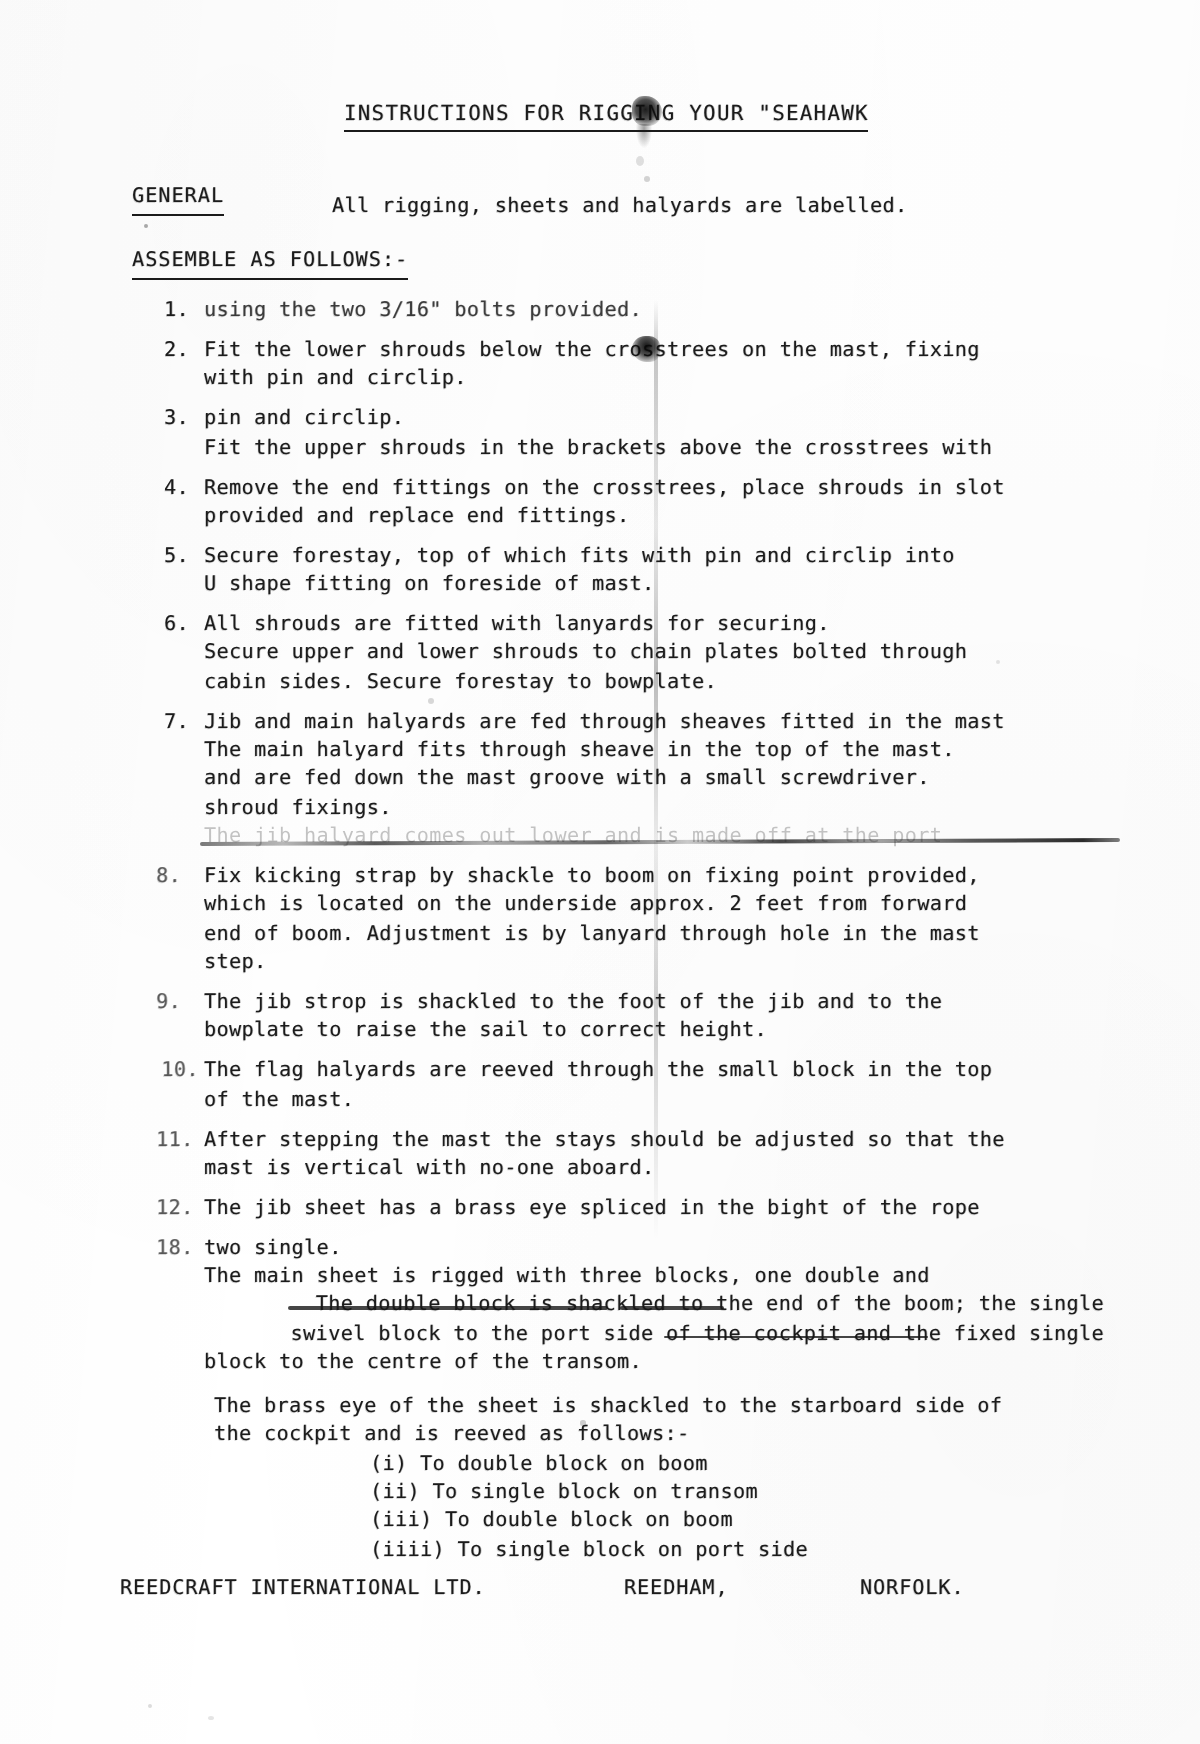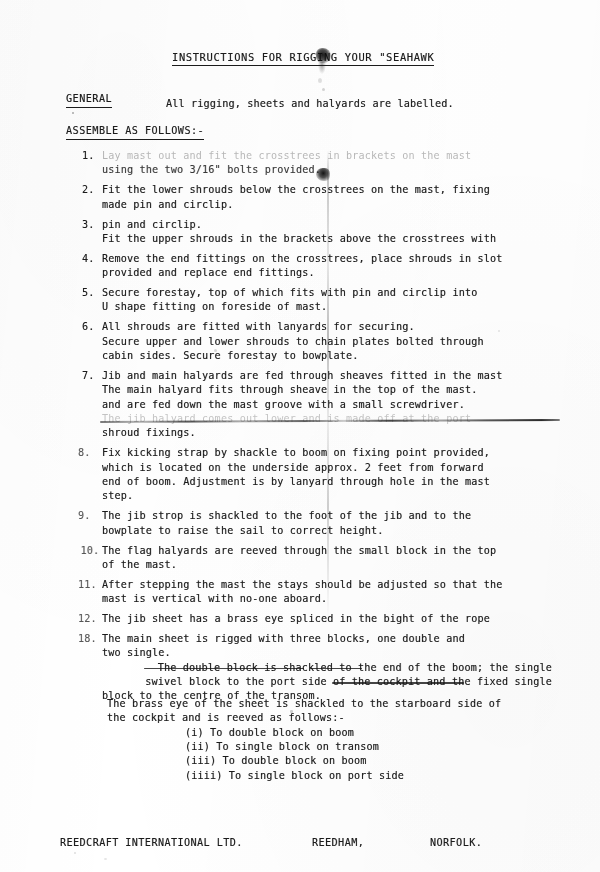--- a/index.html
+++ b/index.html
@@ -173,21 +173,21 @@
   #roman-list {
     margin-top: 0;
     padding-left: 78px;
   }
   .roman-item { display: block; }
 
   
   #footer {
     position: absolute;
     left: 60px;
-    top: 836px;
+    top: 788px;
     width: 480px;
     display: flex;
     letter-spacing: 0.45px;
   }
   #footer-company { flex: 0 0 252px; }
   #footer-town    { flex: 0 0 118px; }
   #footer-county  { flex: 0 0 auto; }
 
   
   .speck {
@@ -238,29 +238,28 @@
 
   <div id="general-label" class="typed">GENERAL</div>
   <div id="general-text" class="typed">All rigging, sheets and halyards are labelled.</div>
 
   <div id="assemble-heading" class="typed">ASSEMBLE AS FOLLOWS:-</div>
 
   <div id="steps">
       <div class="step">
         <span class="typed step-num">1.</span>
         <span class="step-body">
-          <span class="typed step-line faded-heavy">Lay mast out and fit the crosstrees in brackets on the mast</span>
           <span class="typed step-line faded-light">using the two 3/16" bolts provided.</span>
         </span>
       </div>
       <div class="step">
         <span class="typed step-num">2.</span>
         <span class="step-body">
           <span class="typed step-line">Fit the lower shrouds below the crosstrees on the mast, fixing</span>
-          <span class="typed step-line">made pin and circlip.</span>
+          <span class="typed step-line">with pin and circlip.</span>
         </span>
       </div>
       <div class="step">
         <span class="typed step-num">3.</span>
         <span class="step-body">
           <span class="typed step-line">pin and circlip.</span>
           <span class="typed step-line">Fit the upper shrouds in the brackets above the crosstrees with</span>
         </span>
       </div>
       <div class="step">
@@ -284,22 +283,22 @@
           <span class="typed step-line">Secure upper and lower shrouds to chain plates bolted through</span>
           <span class="typed step-line">cabin sides. Secure forestay to bowplate.</span>
         </span>
       </div>
       <div class="step">
         <span class="typed step-num">7.</span>
         <span class="step-body">
           <span class="typed step-line">Jib and main halyards are fed through sheaves fitted in the mast</span>
           <span class="typed step-line">The main halyard fits through sheave in the top of the mast.</span>
           <span class="typed step-line">and are fed down the mast groove with a small screwdriver.</span>
+          <span class="typed step-line">shroud fixings.</span>
           <span class="typed step-line struck-line">The jib halyard comes out lower and is made off at the port</span>
-          <span class="typed step-line">shroud fixings.</span>
         </span>
       </div>
       <div class="step">
         <span class="typed step-num" style="color: rgba(27, 27, 27, 0.55); text-indent: -4px;">8.</span>
         <span class="step-body">
           <span class="typed step-line">Fix kicking strap by shackle to boom on fixing point provided,</span>
           <span class="typed step-line">which is located on the underside approx. 2 feet from forward</span>
           <span class="typed step-line">end of boom. Adjustment is by lanyard through hole in the mast</span>
           <span class="typed step-line">step.</span>
         </span>
@@ -327,22 +326,22 @@
       </div>
       <div class="step">
         <span class="typed step-num" style="color: rgba(27, 27, 27, 0.55); text-indent: -4px;">12.</span>
         <span class="step-body">
           <span class="typed step-line">The jib sheet has a brass eye spliced in the bight of the rope</span>
         </span>
       </div>
       <div class="step">
         <span class="typed step-num" style="color: rgba(27, 27, 27, 0.55); text-indent: -4px;">18.</span>
         <span class="step-body">
+          <span class="typed step-line">two single.</span>
           <span class="typed step-line">The main sheet is rigged with three blocks, one double and</span>
-          <span class="typed step-line">two single.</span>
           <span class="typed step-line partial-strike">The double block is shackled to the end of the boom; the single<span class="sm" style="left: 42px; width: 160px; top: 7px;"></span><span class="sm" style="left: 208px; width: 52px; top: 7px;"></span></span>
           <span class="typed step-line partial-strike">swivel block to the port side of the cockpit and the fixed single<span class="sm" style="left: 230px; width: 132px; top: 7px;"></span></span>
           <span class="typed step-line">block to the centre of the transom.</span>
         </span>
       </div>
     </div>
 
   <div id="scan-streak"></div>
   <div id="ink-blob"></div>
 

